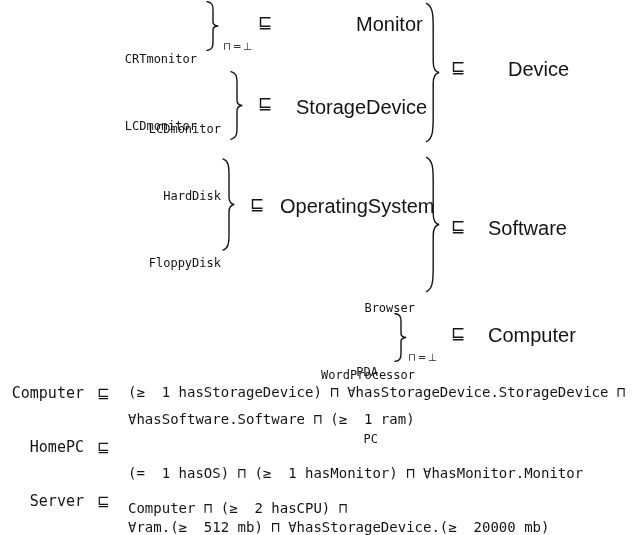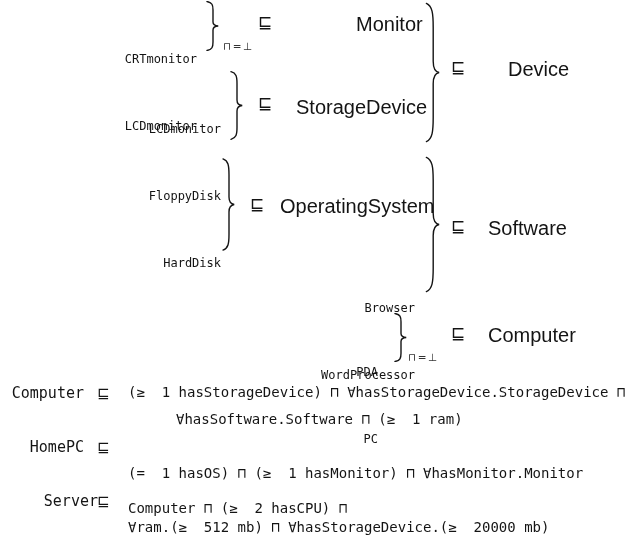--- a/index.html
+++ b/index.html
@@ -63,22 +63,22 @@
   </span>
 
   <span class="abs subscr" style="left:223px;top:40px;">⊓=⊥</span>
 
   <span class="abs sym" style="left:258px;top:14px;">⊑</span>
 
   <span class="abs label" style="left:356px;top:13px;">Monitor</span>
 
   <div class="abs members" style="left:40px;top:73px;width:181px;">
     <div>LCDmonitor</div>
+    <div>HardDisk</div>
     <div>FloppyDisk</div>
-    <div>HardDisk</div>
   </div>
 
   <span class="abs brace" style="left:228px;top:71px;">
     <svg width="15" height="69" viewBox="0 0 20 100" preserveAspectRatio="none">
       <path d="M4 1 C11 3 12 8 12 18 C12 28 12 36 12 42 C12 47 14 49.5 19 50 C14 50.5 12 53 12 58 C12 64 12 72 12 82 C12 92 11 97 4 99" fill="none" stroke="#141414" stroke-width="1.4" stroke-linecap="round" vector-effect="non-scaling-stroke"></path>
     </svg>
   </span>
 
   <span class="abs sym" style="left:258px;top:95px;">⊑</span>
 
@@ -133,24 +133,24 @@
 
   <span class="abs subscr" style="left:408px;top:351px;">⊓=⊥</span>
 
   <span class="abs sym" style="left:451px;top:325px;">⊑</span>
 
   <span class="abs label" style="left:488px;top:324px;">Computer</span>
 
   <span class="abs ax-concept" style="left:0px;top:384px;">Computer</span>
   <span class="abs ax-rel" style="left:97px;top:384px;">⊑</span>
   <span class="abs ax-line" style="left:128px;top:384px;text-align:center;">(≥  1 hasStorageDevice) ⊓ ∀hasStorageDevice.StorageDevice ⊓</span>
-  <span class="abs ax-line" style="left:128px;top:411px;margin-left:48px;">∀hasSoftware.Software ⊓ (≥  1 ram)</span>
+  <span class="abs ax-line" style="left:128px;top:411px;">∀hasSoftware.Software ⊓ (≥  1 ram)</span>
 
   <span class="abs ax-concept" style="left:0px;top:438px;">HomePC</span>
   <span class="abs ax-rel" style="left:97px;top:438px;">⊑</span>
   <span class="abs ax-line" style="left:128px;top:465px;text-align:right;">(=  1 hasOS) ⊓ (≥  1 hasMonitor) ⊓ ∀hasMonitor.Monitor</span>
 
-  <span class="abs ax-concept" style="left:0px;top:492px;padding-left:14px;">Server</span>
+  <span class="abs ax-concept" style="left:0px;top:492px;">Server</span>
   <span class="abs ax-rel" style="left:97px;top:492px;">⊑</span>
   <span class="abs ax-line" style="left:128px;top:492px;margin-top:8px;">Computer ⊓ (≥  2 hasCPU) ⊓</span>
   <span class="abs ax-line" style="left:128px;top:519px;">∀ram.(≥  512 mb) ⊓ ∀hasStorageDevice.(≥  20000 mb)</span>
 
 </div>
 
 </body></html>

